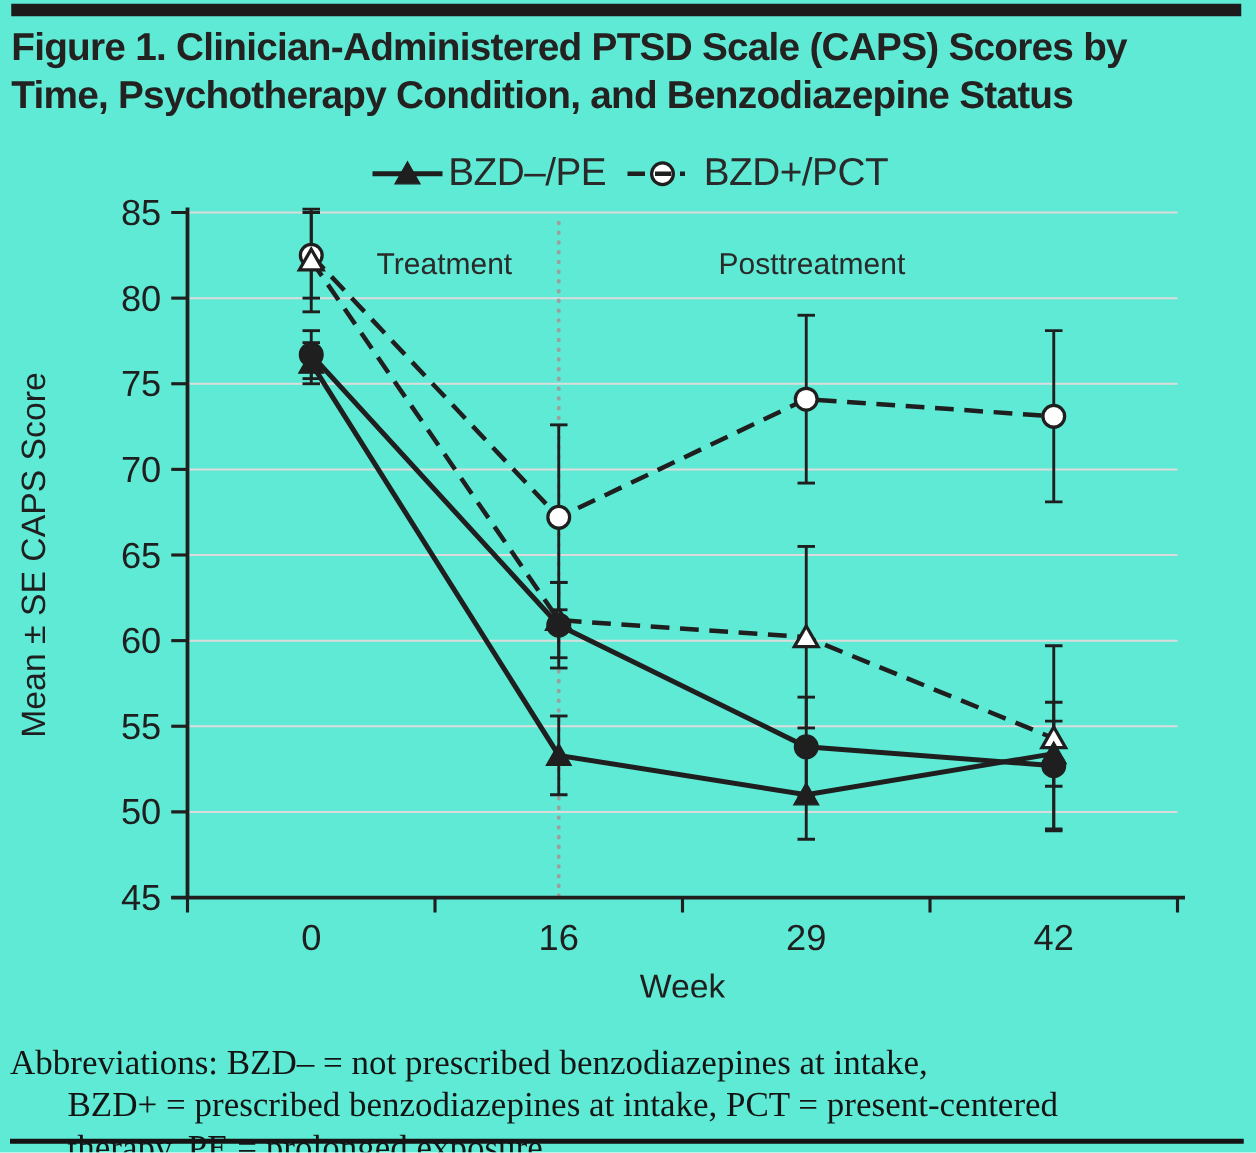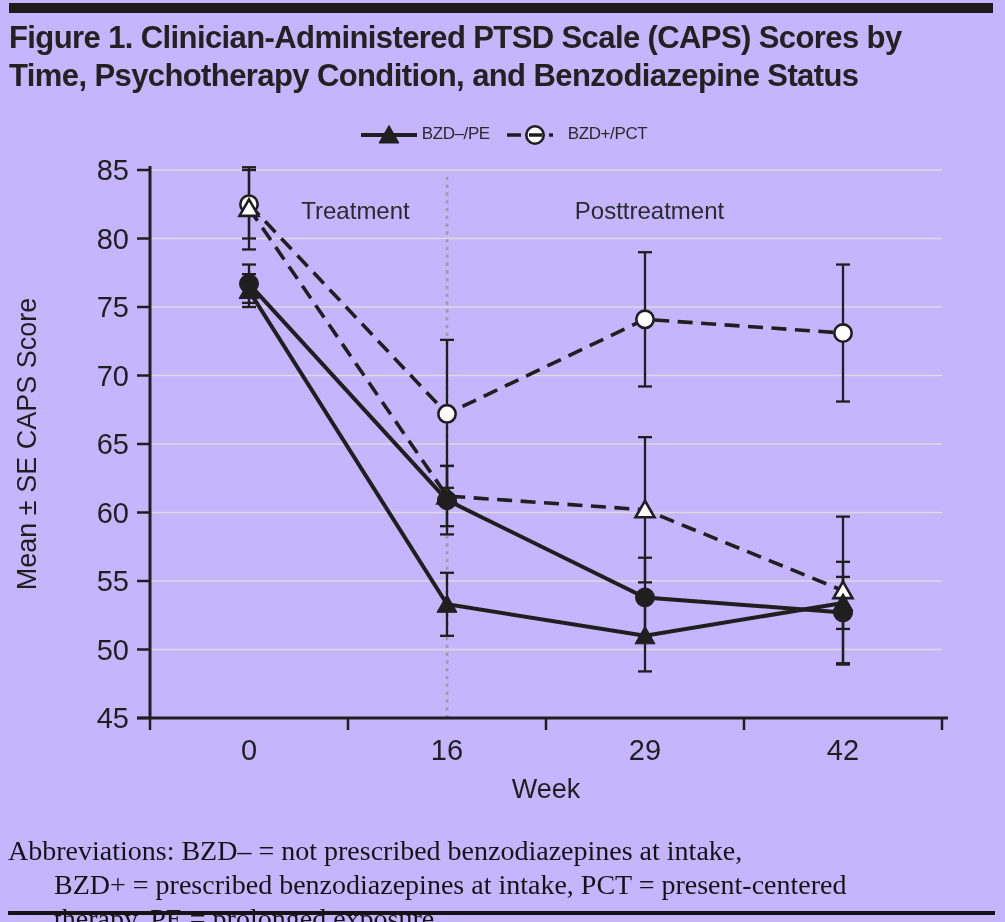--- a/index.html
+++ b/index.html
@@ -1,25 +1,25 @@
 <!DOCTYPE html>
 <html><head>
 <meta charset="utf-8">
 <style>
   html,body{margin:0;padding:0;background:#ffffff;}
-  .page{position:relative;width:1005px;height:922px;background:#c4b5fd;overflow:hidden;
+  .page{position:relative;width:1005px;height:922px;background:#5eead4;overflow:hidden;
         font-family:"Liberation Sans",sans-serif;color:#1f1f1f;}
   .top-rule{position:absolute;left:9px;top:3px;width:984px;height:10px;background:#1c1a1a;}
   .fig-title{position:absolute;left:9px;top:19px;width:996px;margin:0;
              font-size:31px;font-weight:bold;line-height:38px;letter-spacing:-0.6px;
              color:#242121;}
   .legend{position:absolute;left:0;top:120px;width:1005px;display:flex;
           justify-content:center;align-items:center;gap:14px;}
   .legend-item{display:flex;align-items:center;gap:2px;}
-  .legend-label{font-size:17px;letter-spacing:-0.4px;color:#2a2a2a;}
+  .legend-label{font-size:31px;letter-spacing:-0.4px;color:#2a2a2a;}
   .chart-wrap{position:absolute;left:0;top:148px;width:1005px;height:650px;}
   svg text{font-family:"Liberation Sans",sans-serif;}
   .footnote{position:absolute;left:8px;top:806px;width:985px;
             font-family:"Liberation Serif","DejaVu Serif",serif;
             font-size:28px;line-height:34px;color:#141414;}
   .footnote .fline{white-space:nowrap;text-align:center;}
   .footnote .indent{margin-left:46px;}
   .bottom-rule{position:absolute;left:8px;top:911px;width:987px;height:4px;background:#151313;}
 </style>
 </head>

